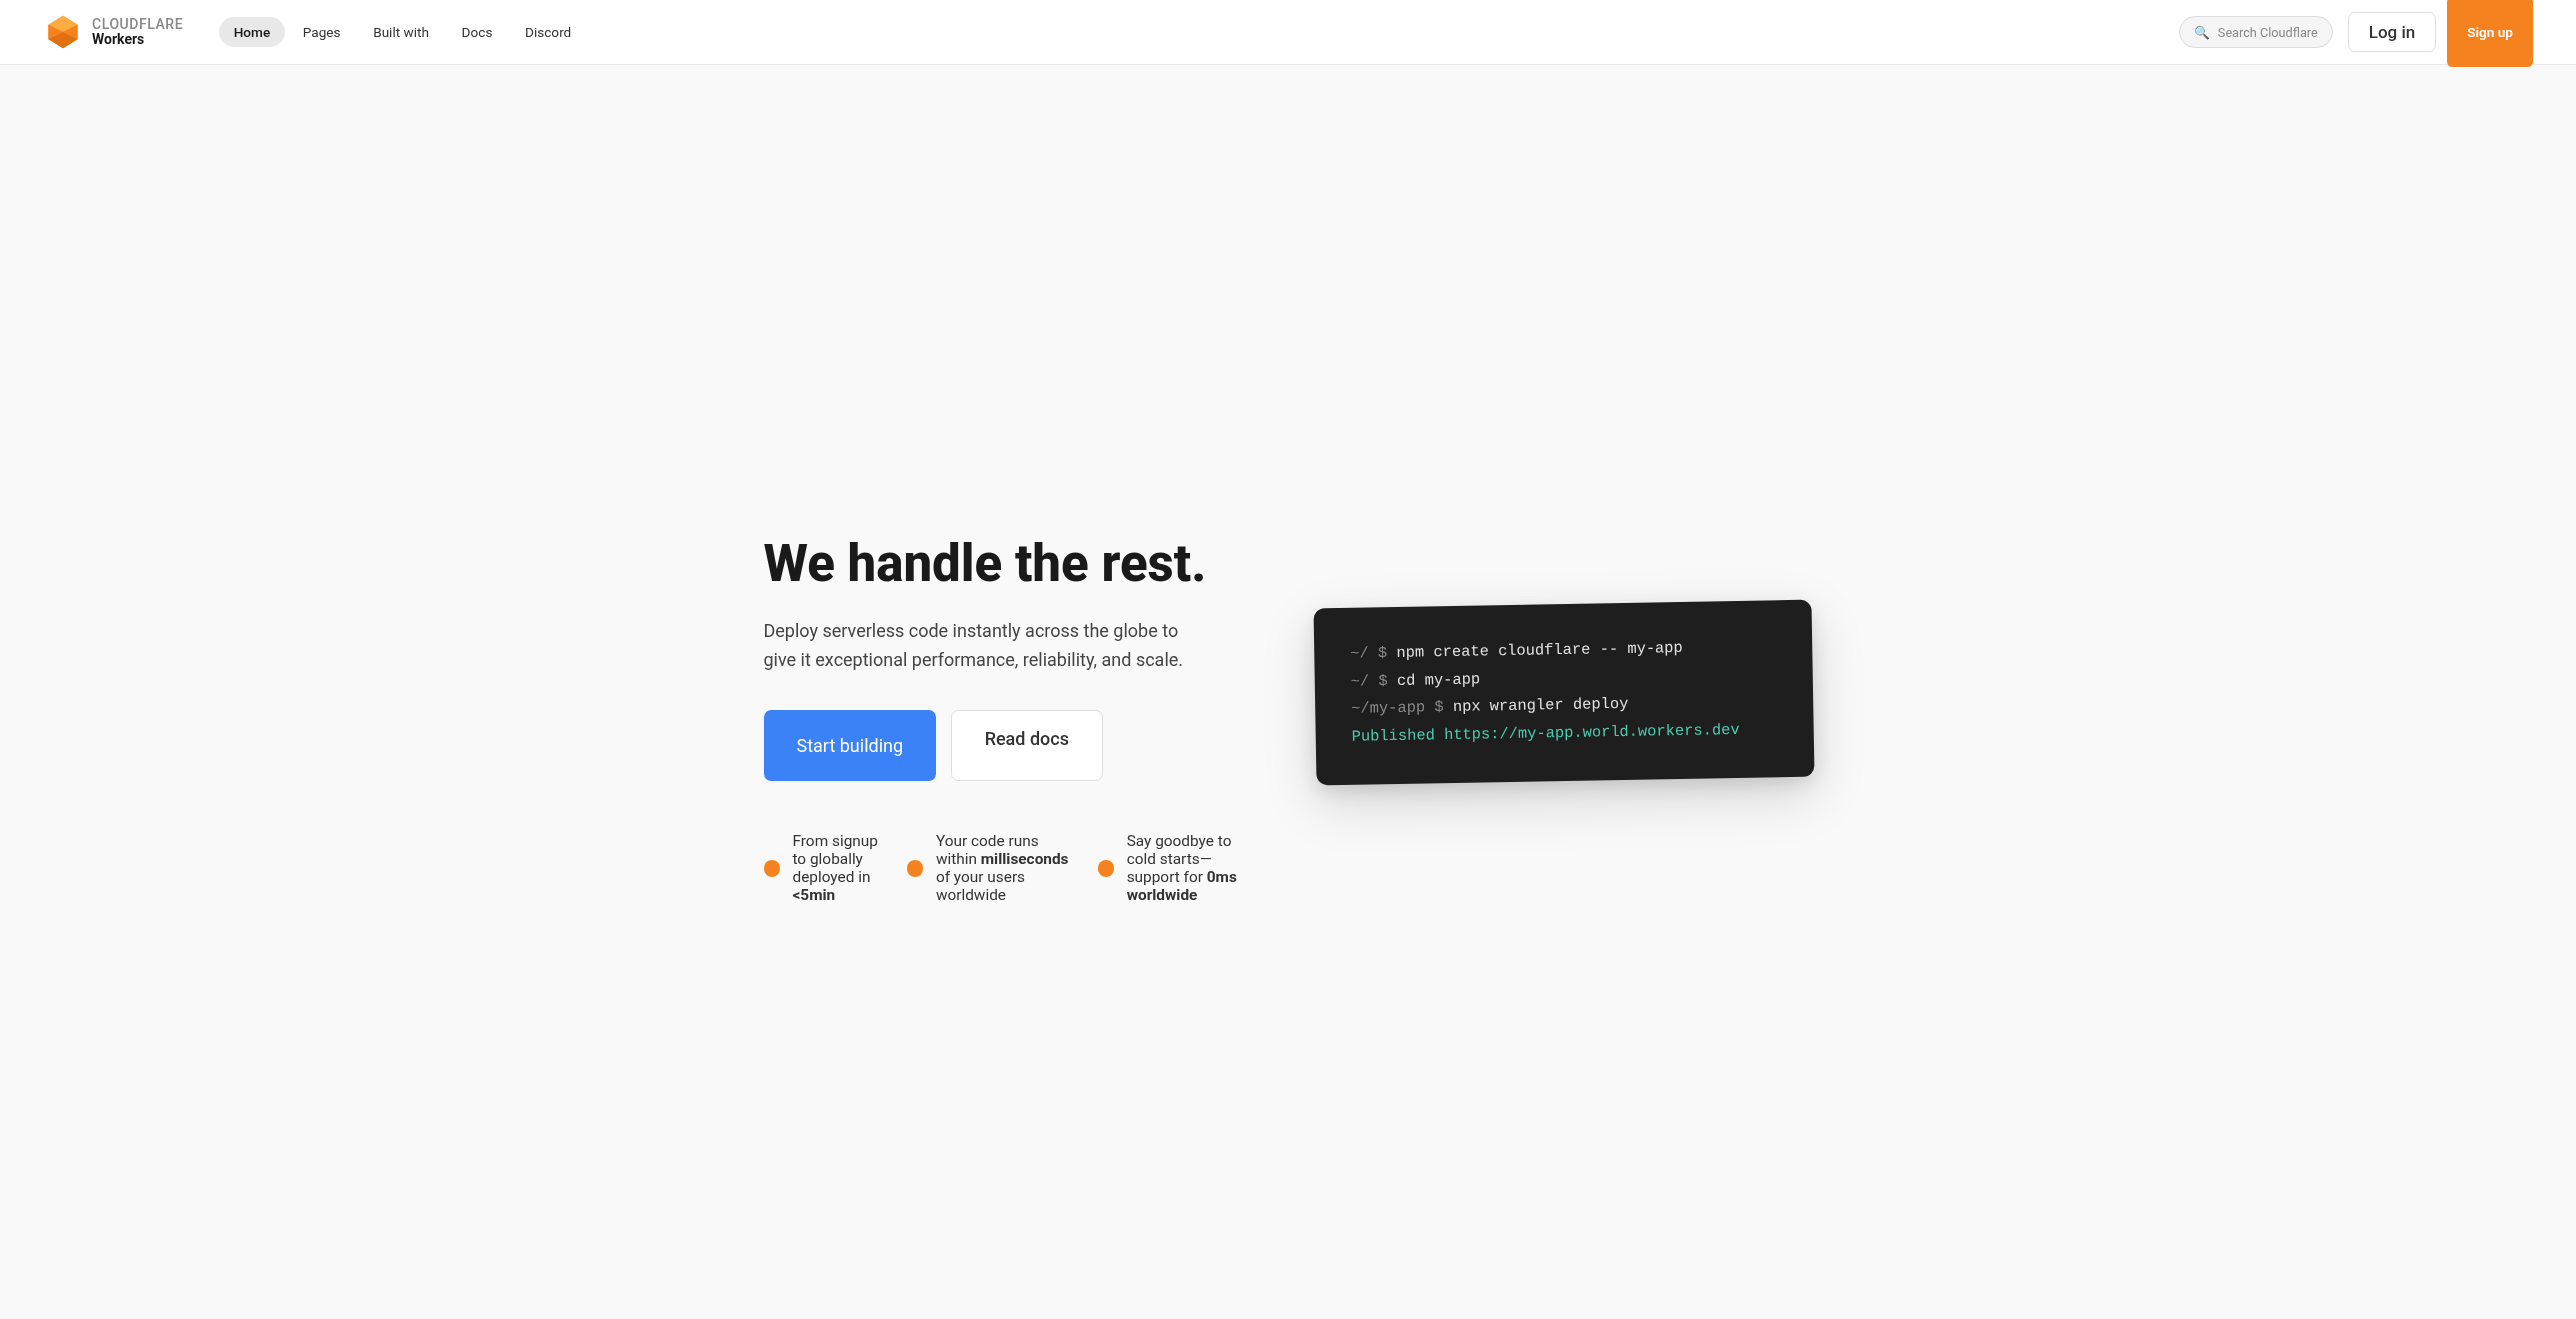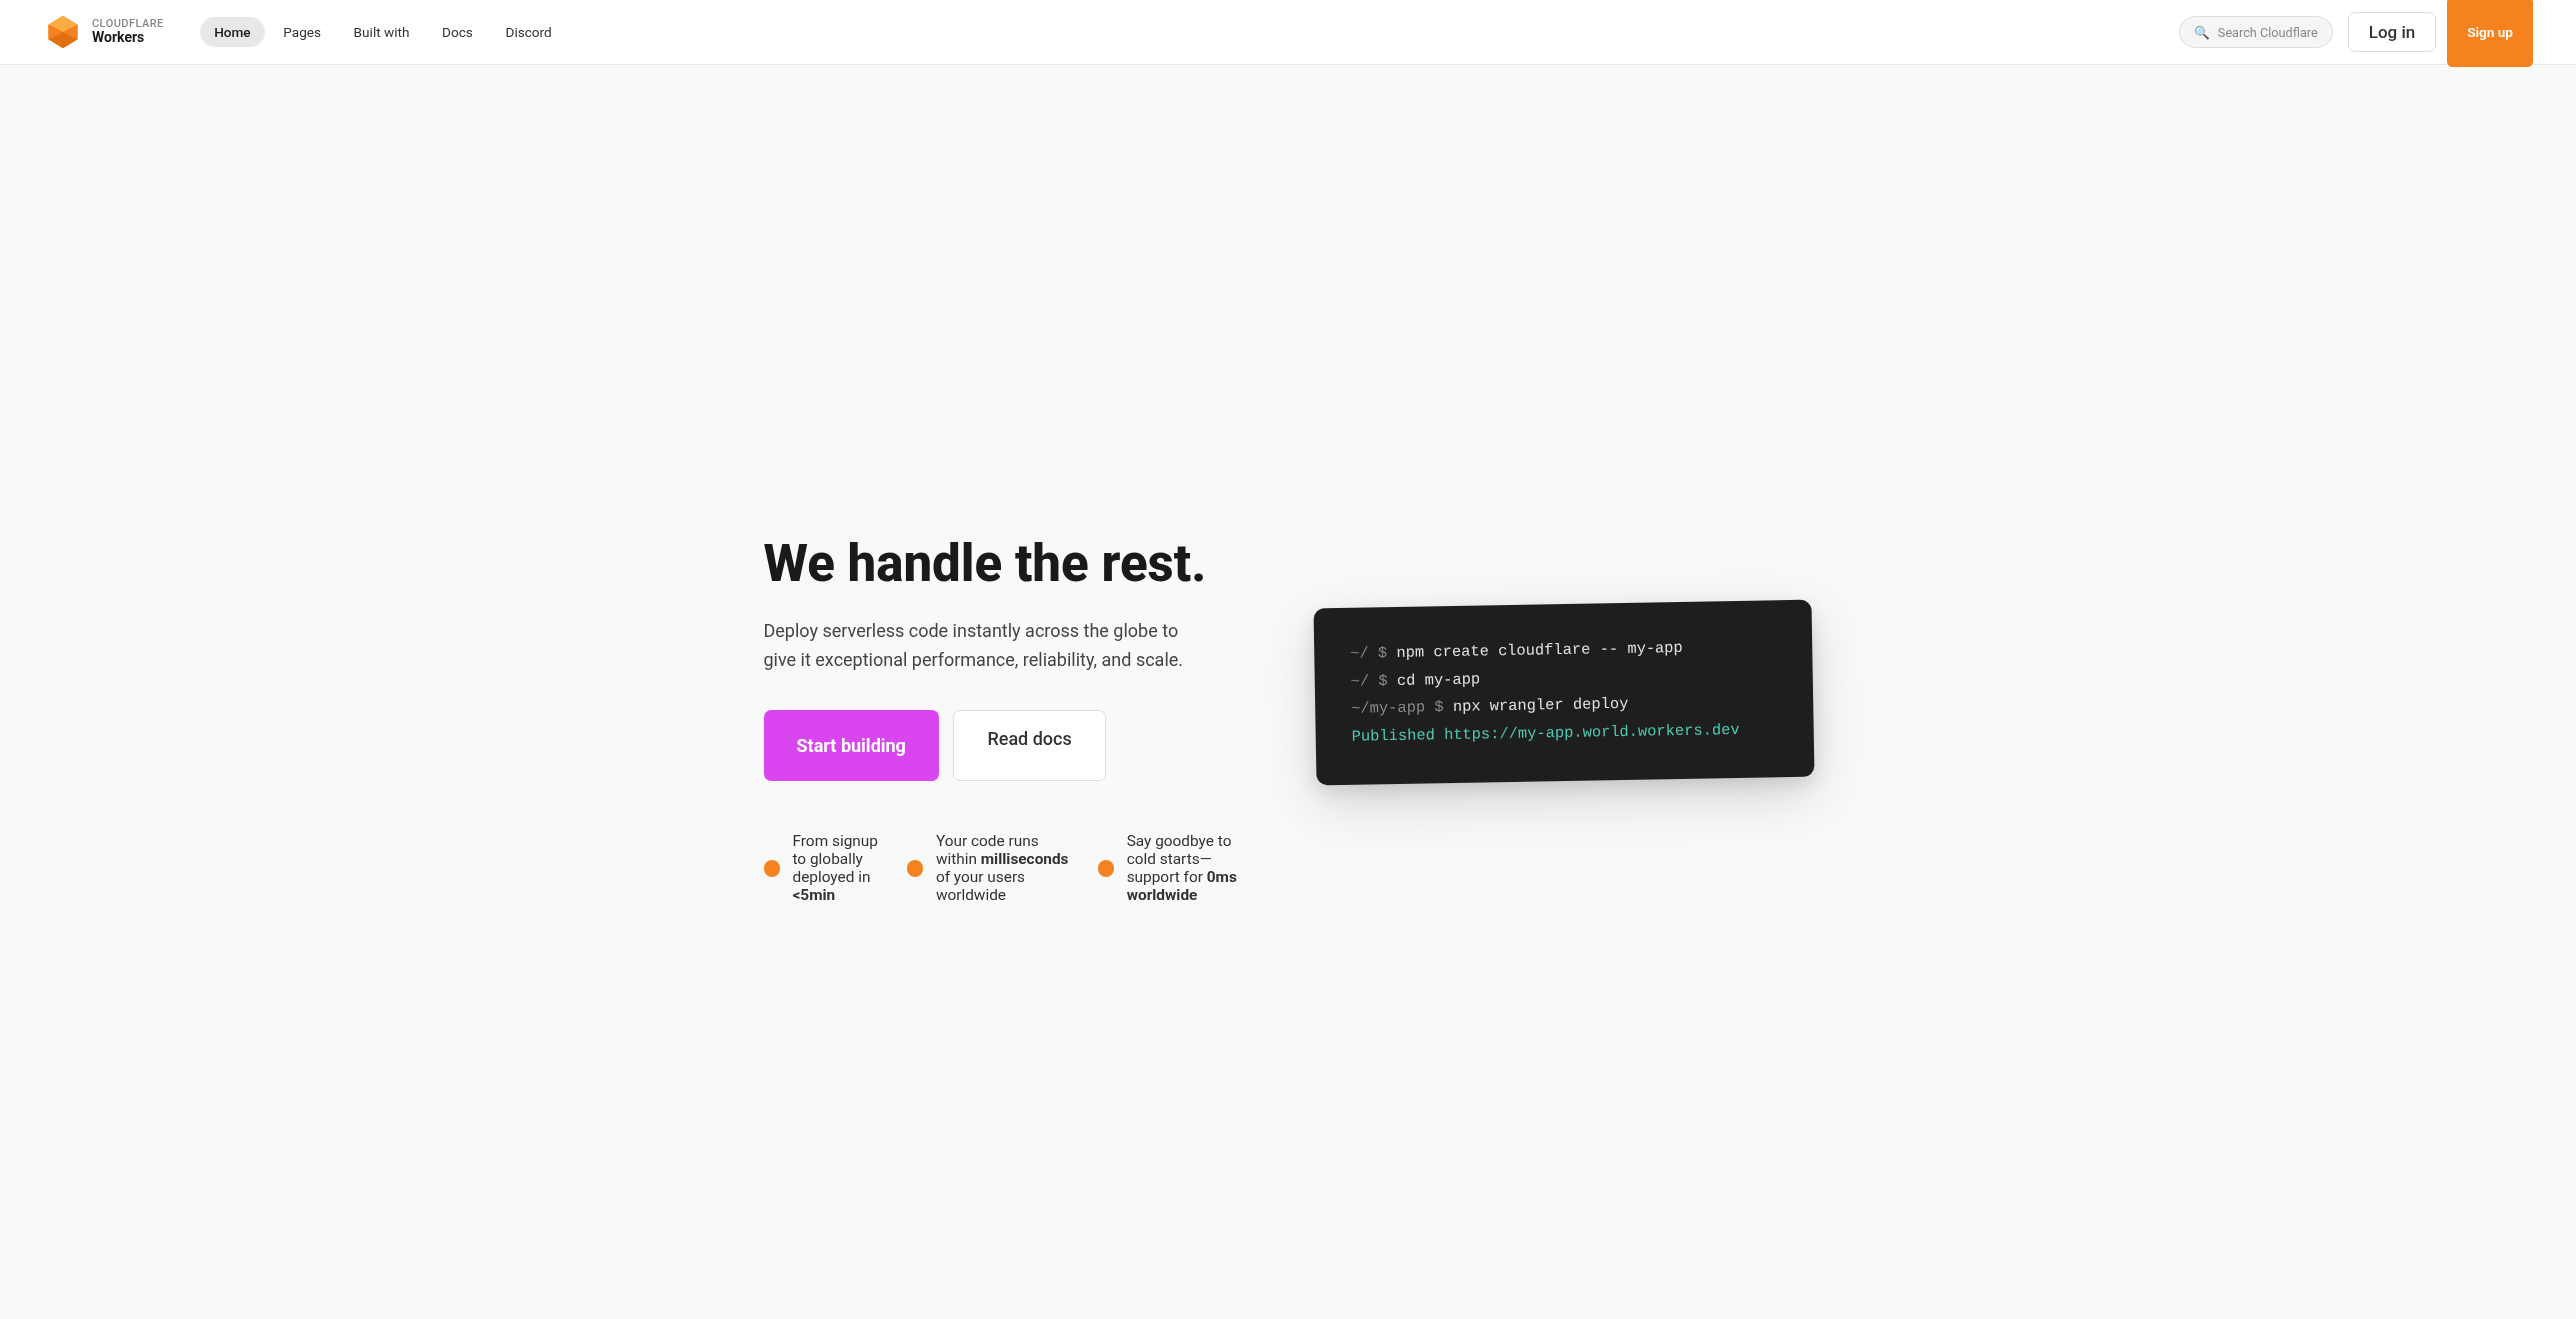--- a/index.html
+++ b/index.html
@@ -37,21 +37,21 @@
       height: 40px;
     }
 
     .logo-text {
       display: flex;
       flex-direction: column;
       line-height: 1.1;
     }
 
     .logo-top {
-      font-size: 11px;
+      font-size: 14px;
       font-weight: 500;
       color: #888;
       letter-spacing: 0.04em;
       text-transform: uppercase;
       text-align: center;
     }
 
     .logo-bottom {
       font-size: 14px;
       font-weight: 700;
@@ -167,23 +167,23 @@
 
     .hero-buttons {
       display: flex;
       gap: 14.5px;
       margin-bottom: 51px;
     }
 
     .btn-primary {
       padding: 25px 33px;
       font-size: 18px;
-      font-weight: 700;
+      font-weight: 400;
       color: #fff;
-      background: #d946ef;
+      background: #3b82f6;
       border: none;
       border-radius: 7.2px;
       cursor: pointer;
       text-decoration: none;
       display: inline-block;
     }
 
     .btn-secondary {
       padding: 16.3px 33px;
       font-size: 18px;

